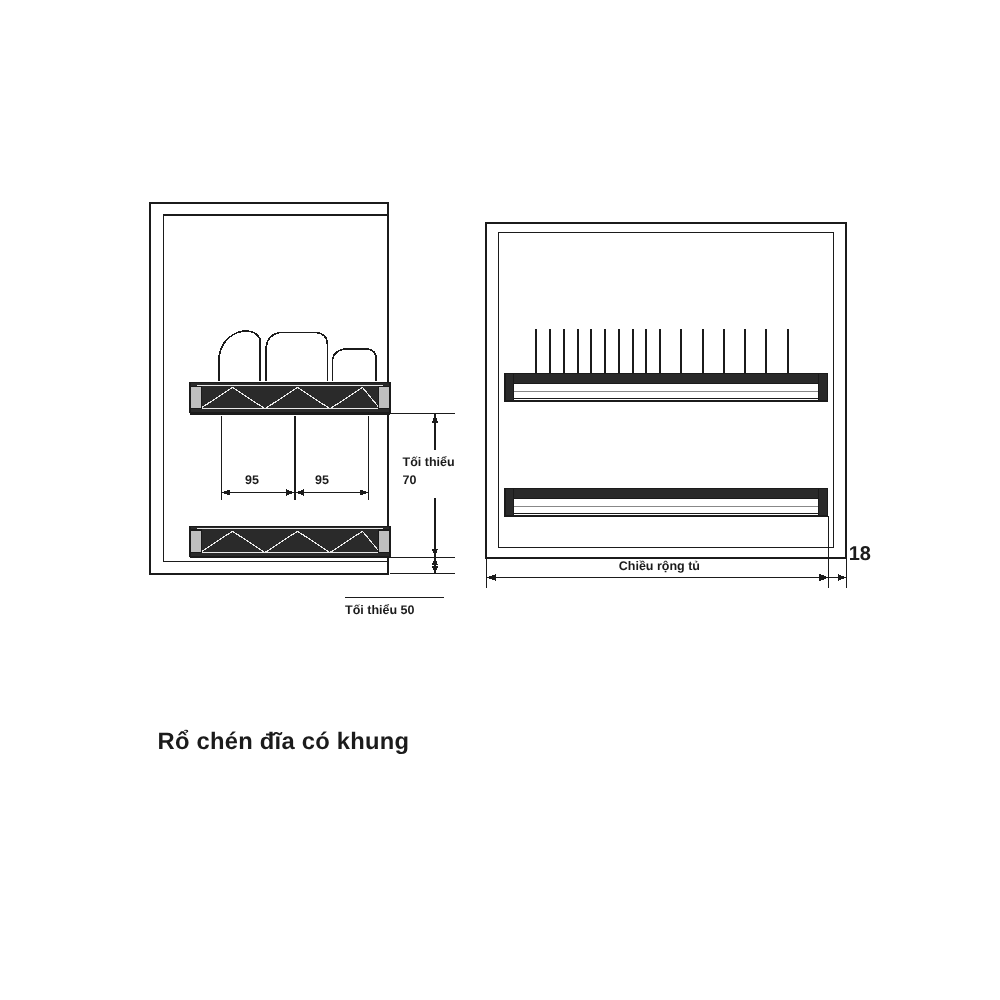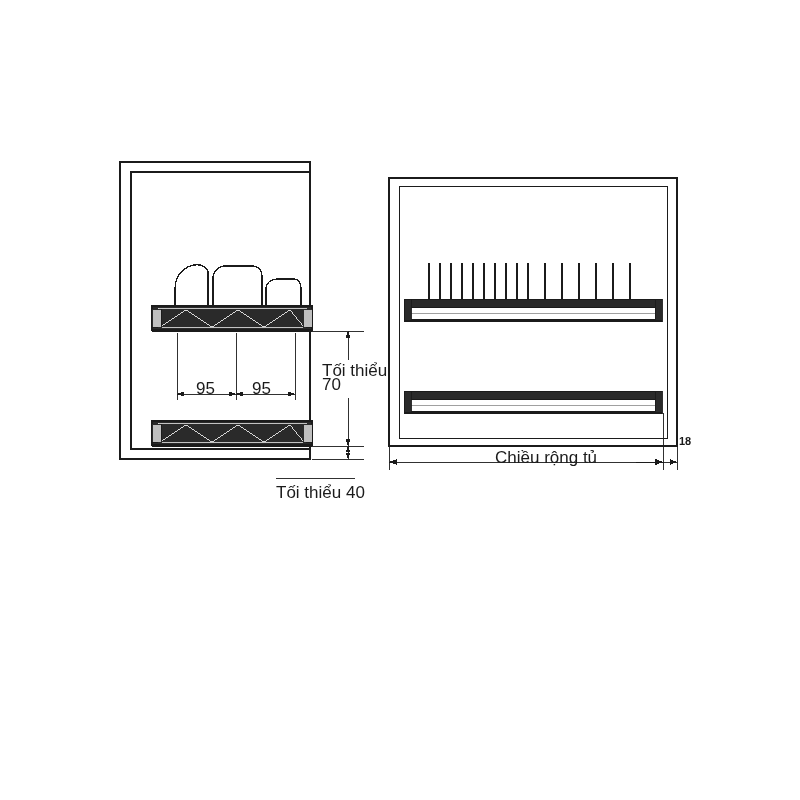--- a/index.html
+++ b/index.html
@@ -34,27 +34,27 @@
     left: 126px;
     top: 583px;
     font-size: 19px;
     font-weight: bold;
     letter-spacing: 0.2px;
     color: #1b1b1b;
     white-space: nowrap;
   }
   .dim-label {
     position: absolute;
-    font-size: 17px;
-    font-weight: normal;
+    font-size: 10px;
+    font-weight: bold;
     color: #1b1b1b;
     white-space: nowrap;
   }
   .dim-label.small {
-    font-size: 11px;
+    font-size: 16px;
     font-weight: bold;
   }
   .lbl-95a { left: 196px; top: 379px; }
   .lbl-95b { left: 252px; top: 379px; }
   .lbl-toithieu40 { left: 322px; top: 364px; line-height: 14px; }
   .lbl-toithieu30 { left: 276px; top: 483px; }
   .lbl-chieurong { left: 495px; top: 448px; text-align: right; }
   .lbl-18 { left: 679px; top: 435px; }
 </style>
 </head>
@@ -184,18 +184,19 @@
   </div>
 
   <div class="dim-label lbl-95a">95</div>
   <div class="dim-label lbl-95b">95</div>
 
   <div class="dim-label lbl-toithieu40">
     <div>Tối thiểu</div>
     <div>70</div>
   </div>
 
-  <div class="dim-label lbl-toithieu30">Tối thiểu 40</div>
+  <div class="dim-label lbl-toithieu30">Tối thiểu 50</div>
   <div class="dim-label lbl-chieurong">Chiều rộng tủ</div>
   <div class="dim-label small lbl-18">18</div>
 
+  <div class="caption">Rổ chén đĩa có khung</div>
 
 </div>
 
 </body></html>

